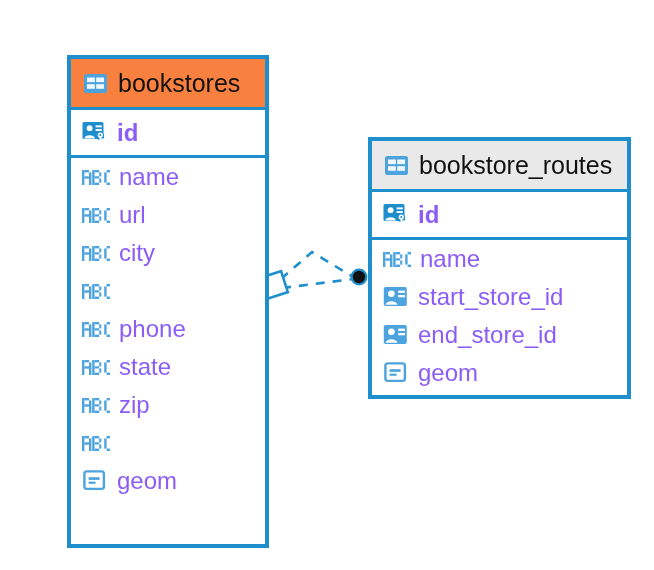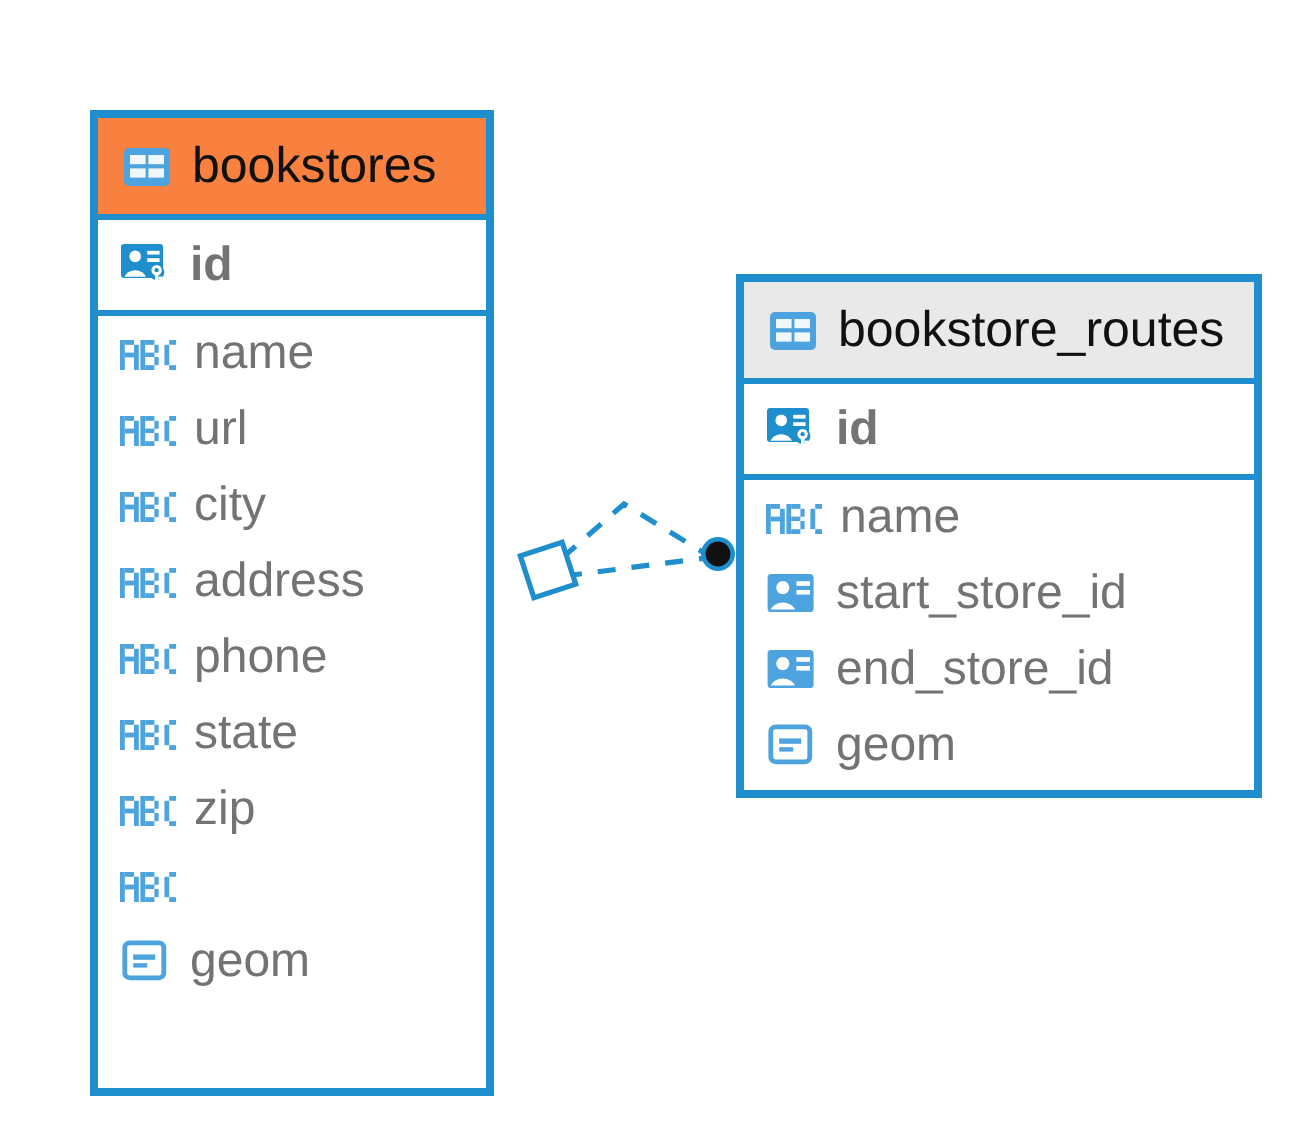--- a/index.html
+++ b/index.html
@@ -58,21 +58,21 @@
     align-items: center;
     height: 38px;
     padding-left: 10px;
     gap: 8px;
     box-sizing: border-box;
   }
   .field-row.pk-row { height: 45px; }
 
   .field-label {
     font-size: 24px;
-    color: #737373;
+    color: #8b5cf6;
     line-height: 1;
     white-space: nowrap;
   }
   .field-label.pk-label { font-weight: bold; }
 
   .icon-slot {
     display: flex;
     align-items: center;
     justify-content: center;
     flex: 0 0 auto;
@@ -105,21 +105,21 @@
     <g transform="translate(274,285) rotate(-18)">
       <rect x="-11" y="-11" width="22" height="22" fill="#ffffff" stroke="#1e8ecd" stroke-width="2.6"></rect>
     </g>
 
     <g>
       <circle cx="359" cy="277" r="8.5" fill="#1e8ecd"></circle>
       <circle cx="359" cy="277" r="6.2" fill="#111111"></circle>
     </g>
   </svg>
 
-  <div class="entity" id="entity-bookstores" style="left:45px; top:55px; width:202px; height:493px;">
+  <div class="entity" id="entity-bookstores" style="left:67px; top:55px; width:202px; height:493px;">
 
     <div class="entity-header accent-orange">
       <span class="icon-slot">
         <svg width="25" height="21" viewBox="0 0 25 21" xmlns="http://www.w3.org/2000/svg">
           <rect x="1" y="1" width="23" height="19" rx="2.5" fill="#4da3dd"></rect>
           <rect x="4" y="4.5" width="7.8" height="4.6" fill="#ffffff" opacity="0.92"></rect>
           <rect x="13.2" y="4.5" width="7.8" height="4.6" fill="#ffffff" opacity="0.92"></rect>
           <rect x="4" y="11.2" width="7.8" height="4.6" fill="#ffffff" opacity="0.92"></rect>
           <rect x="13.2" y="11.2" width="7.8" height="4.6" fill="#ffffff" opacity="0.92"></rect>
         </svg>
@@ -232,21 +232,20 @@
               <rect x="17.2" y="2.4" width="2.1" height="4"></rect>
                 <rect x="12.6" y="6.3" width="4.6" height="2.2"></rect>
               <rect x="17.2" y="8.5" width="2.1" height="4.1"></rect>
                 <rect x="12.6" y="12.6" width="4.6" height="2.4"></rect>
               <rect x="22.2" y="2.4" width="2.4" height="10.2"></rect>
                 <rect x="24.6" y="0" width="3.4" height="2.4"></rect>
               <rect x="24.6" y="12.6" width="3.4" height="2.4"></rect>
             </g>
           </svg>
         </span>
-        <span class="field-label">address</span>
       </div>
 
 
       <div class="field-row">
         <span class="icon-slot abc-slot">
           <svg width="28" height="15" viewBox="0 0 28 15" xmlns="http://www.w3.org/2000/svg">
             <g fill="#4da3dd">
               <rect x="0" y="0" width="2.4" height="15"></rect>
                 <rect x="2.4" y="0" width="4.6" height="2.4"></rect>
               <rect x="7" y="2.4" width="2.4" height="12.6"></rect>

